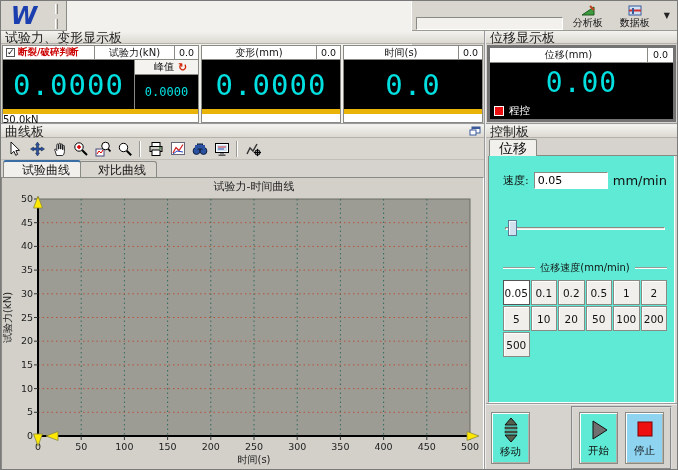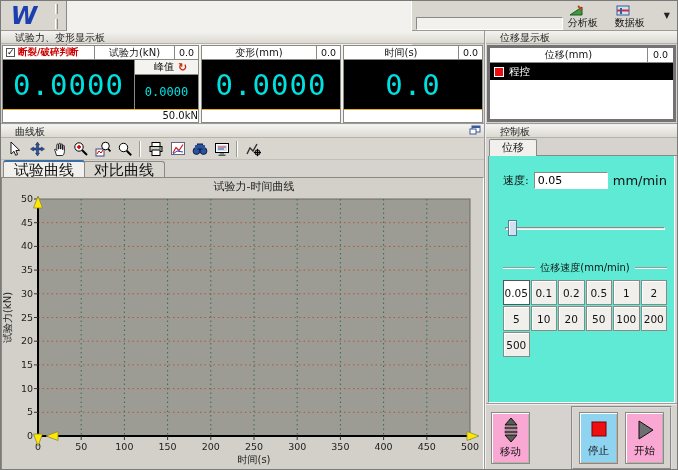--- a/index.html
+++ b/index.html
@@ -11,86 +11,86 @@
   .logo { width:44px; display:flex; align-items:center; justify-content:center; font-size:24px; font-weight:900; font-style:italic; color:#1b3fae; letter-spacing:-2px; }
   .hmid { flex:1; display:flex; flex-direction:column; min-width:0; }
   .menubar { height:15px; display:flex; align-items:center; gap:12px; padding-left:10px; font-size:11px; }
   .menubar .grip, .statusbar .grip { width:3px; height:10px; border-left:1px solid #fff; border-right:1px solid #8a8a84; margin-right:4px; }
   .menu-item { cursor:default; }
   .statusbar { height:15px; display:flex; align-items:center; gap:4px; padding-left:10px; }
   .status-field { height:13px; line-height:12px; font-size:10px; padding:0 4px; background:#f2f1ed; border:1px solid; border-color:#8a8a84 #fff #fff #8a8a84; white-space:nowrap; overflow:hidden; }
   .status-field.main { width:352px; }
   .status-field.aux { width:150px; }
   .hright { display:flex; align-items:center; gap:7px; padding:0 5px; }
-  .tool-btn { display:flex; flex-direction:column; align-items:flex-start; width:40px; font-size:10px; line-height:11px; cursor:default; }
+  .tool-btn { display:flex; flex-direction:column; align-items:center; width:40px; font-size:10px; line-height:11px; cursor:default; }
   .tool-btn svg { display:block; }
   .overflow { font-size:8px; color:#222; padding:0 2px; }
 
   
   .main { display:flex; height:440px; }
   .col-left { width:485px; border-right:2px groove #eee; display:flex; flex-direction:column; }
   .col-right { flex:1; display:flex; flex-direction:column; }
-  .panel-title { height:13px; line-height:13px; font-size:10px; padding-left:14px; background:linear-gradient(#f4f3ef,#dcd9d2); border-bottom:1px solid #b5b2ab; color:#222; display:flex; justify-content:space-between; align-items:center; }
+  .panel-title { height:13px; line-height:13px; font-size:13px; padding-left:4px; background:linear-gradient(#f4f3ef,#dcd9d2); border-bottom:1px solid #b5b2ab; color:#222; display:flex; justify-content:space-between; align-items:center; }
 
   
   .force-panel { height:92px; }
   .groups { display:flex; gap:2px; padding:1px 1px 0 1px; height:79px; }
   .group { border:1px solid #8a8a84; background:#fff; display:flex; flex-direction:column; }
   .group.g1 { width:197px; } .group.g2 { width:140px; } .group.g3 { flex:1; }
   .g-header { display:flex; height:14px; border-bottom:1px solid #8a8a84; font-size:10px; }
   .chk-cell { width:92px; display:flex; align-items:center; gap:3px; padding-left:3px; border-right:1px solid #8a8a84; color:#c00; font-weight:bold; font-size:9.5px; white-space:nowrap; }
   .chk { width:9px; height:9px; background:#fff; border:1px solid #555; font-size:9px; line-height:7px; color:#111; text-align:center; }
   .g-label { flex:1; text-align:center; line-height:13px; font-size:10px; }
   .g-aux { width:24px; border-left:1px solid #8a8a84; text-align:center; line-height:13px; font-size:9.5px; }
   .g-body { flex:1; display:flex; background:#000; }
   .big { flex:1; display:flex; align-items:center; justify-content:center; color:#00e0e0; font-family:"DejaVu Sans Mono","Liberation Mono",monospace; font-size:29px; letter-spacing:1px; }
   .peak-col { width:64px; display:flex; flex-direction:column; border-left:1px solid #8a8a84; }
   .peak-head { height:15px; background:#f4f3ef; border-bottom:1px solid #8a8a84; display:flex; align-items:center; justify-content:center; gap:4px; font-size:10px;padding-left:8px; }
   .refresh { color:#d22000; font-weight:bold; font-size:11px; }
   .peak-val { flex:1; background:#000; color:#00e0e0; display:flex; align-items:center; justify-content:center; font-size:12px; font-family:"DejaVu Sans Mono","Liberation Mono",monospace; }
-  .g-footer { height:13px; background:#fff; border-top:1px solid #eab308; text-align:right; font-size:10px; line-height:12px; }
+  .g-footer { height:13px; background:#fff; border-top:5px solid #eab308; text-align:left; font-size:10px; line-height:12px; }
 
   .disp-panel { height:92px; }
   .disp-box { margin:1px; border:3px solid #737373; height:77px; display:flex; flex-direction:column; background:#fff; }
   .disp-head { display:flex; height:15px; border-bottom:1px solid #8a8a84; }
   .disp-label { flex:1; text-align:center; font-size:10px; line-height:14px; }
   .disp-aux { width:26px; border-left:1px solid #8a8a84; text-align:center; font-size:9.5px; line-height:14px; }
   .disp-big { flex:1; background:#000; color:#00e0e0; display:flex; align-items:center; justify-content:center; font-size:28px; font-family:"DejaVu Sans Mono","Liberation Mono",monospace; letter-spacing:1px; }
   .mode-strip { height:17px; background:#000; color:#fff; display:flex; align-items:center; gap:5px; padding-left:4px; font-size:10.5px; }
   .mode-sq { width:10px; height:10px; background:#e81010; border:1px solid #fff; }
 
   
   .curve-panel { flex:1; display:flex; flex-direction:column; border-top:2px groove #eee; }
   .toolbar { height:22px; display:flex; align-items:center; gap:3px; padding-left:4px; background:#d9d6d0; border-bottom:1px solid #c2bfb8; }
   .tb-icon { width:19px; height:19px; display:flex; align-items:center; justify-content:center; border:1px solid transparent; }
   .tb-sep { width:2px; height:16px; border-left:1px solid #9a9a94; border-right:1px solid #fff; margin:0 2px; }
   .tabs { height:17px; display:flex; align-items:flex-end; padding-left:2px; background:#d6d3ce; }
-  .tab { padding:1px 10px 0 10px; font-size:15px; height:16px; line-height:15px; border:1px solid #8a8a84; border-bottom:none; border-radius:3px 3px 0 0; background:#d9d6cf; margin-right:-2px; position:relative; }
+  .tab { padding:1px 10px 0 18px; font-size:12px; height:16px; line-height:15px; border:1px solid #8a8a84; border-bottom:none; border-radius:3px 3px 0 0; background:#d9d6cf; margin-right:-2px; position:relative; }
   .tab.active { background:#f1f0ec; border-top:2px solid #3a6ea5; z-index:2; height:17px; }
   .chart-wrap { flex:1; background:#d2d0c9; border:1px solid; border-color:#8a8a84 #fff #fff #8a8a84; overflow:hidden; }
 
   
   .control-panel { flex:1; display:flex; flex-direction:column; border-top:2px groove #eee; }
   .ctl-tabs { height:18px; display:flex; align-items:flex-end; padding-left:3px; }
-  .ctl-tab { width:48px; text-align:center; font-size:11px; height:17px; line-height:16px; background:#f1f0ec; border:1px solid #8a8a84; border-bottom:none; border-radius:2px 2px 0 0; }
+  .ctl-tab { width:48px; text-align:center; font-size:14px; height:17px; line-height:16px; background:#f1f0ec; border:1px solid #8a8a84; border-bottom:none; border-radius:2px 2px 0 0; }
   .ctl-tab-rest { flex:1; border-bottom:1px solid #8a8a84; height:1px; }
   .ctl-body { flex:1; margin:0 2px; background:#5eead4; border:1px solid; border-color:#8a8a84 #fff #fff #8a8a84; border-top:none; padding:10px 7px 0 14px; position:relative; }
   .speed-row { display:flex; align-items:center; gap:5px; margin-top:6px; font-size:11px; }
   .speed-input { width:74px; height:17px; font-size:11px; padding:1px 3px; border:1px solid; border-color:#8a8a84 #fff #fff #8a8a84; background:#fff; }
   .speed-unit { font-size:13px; }
   .slider { margin-top:30px; position:relative; height:18px; }
   .slider-track { position:absolute; left:2px; right:2px; top:8px; height:3px; border:1px solid; border-color:#8a8a84 #fff #fff #8a8a84; background:#e8e7e3; }
   .slider-thumb { position:absolute; top:1px; width:9px; height:16px; background:#cfe0ee; border:1px solid #5a7a9a; box-shadow:inset 1px 1px #f4faff; }
   .grp-label { display:flex; align-items:center; gap:5px; margin-top:24px; font-size:10px; }
   .grp-label .line { flex:1; height:2px; border-top:1px solid #9a9a94; border-bottom:1px solid #fff; }
   .spd-grid { display:grid; grid-template-columns:repeat(6,1fr); gap:1px; margin-top:5px; }
   .spd { height:25px; background:#f0efeb; border:1px solid #8a8a84; box-shadow:inset 1px 1px #fff; display:flex; align-items:center; justify-content:center; font-size:10.5px; cursor:default; }
   .spd.sel { background:#fff; border:1px solid #555; box-shadow:none; }
   .ctl-buttons { height:68px; border-top:2px groove #eee; display:flex; align-items:center; justify-content:space-between; padding:0 5px; }
-  .cbtn { width:39px; height:52px; background:#f9a8d4; border:1px solid #8a8a84; box-shadow:inset 1px 1px #fff, inset -1px -1px #b5b2ab; display:flex; flex-direction:column; align-items:center; justify-content:center; gap:2px; font-size:10.5px; cursor:default; }
+  .cbtn { width:39px; height:52px; background:#5eead4; border:1px solid #8a8a84; box-shadow:inset 1px 1px #fff, inset -1px -1px #b5b2ab; display:flex; flex-direction:column; align-items:center; justify-content:center; gap:2px; font-size:10.5px; cursor:default; }
   .cbtn.stop { background:#8ed3f0; }
   .cbtn-frame { display:flex; gap:7px; border:2px groove #ddd; padding:4px 6px; }
   .cbtn svg { display:block; }
 </style>
 </head>
 <body>
 
 <div class="app">
 
   <div class="header">
@@ -367,20 +367,21 @@
     </div>
 
     <div class="col-right">
       <div class="panel disp-panel">
         <div class="panel-title">位移显示板</div>
         <div class="disp-box">
           <div class="disp-head">
             <span class="disp-label">位移(mm)</span>
             <span class="disp-aux">0.0</span>
           </div>
+          <div class="disp-big">0.00</div>
           <div class="mode-strip">
             <span class="mode-sq"></span>
             <span>程控</span>
           </div>
         </div>
       </div>
 
       <div class="control-panel">
         <div class="panel-title">控制板</div>
         <div class="ctl-tabs">
@@ -422,30 +423,30 @@
           <div class="cbtn">
             <svg width="22" height="26">
               <polygon points="11,1 5,8 17,8" fill="#55604f" stroke="#111"></polygon>
               <rect x="5" y="10" width="12" height="2" fill="#55604f" stroke="#111" stroke-width="0.5"></rect>
               <rect x="5" y="14" width="12" height="2" fill="#55604f" stroke="#111" stroke-width="0.5"></rect>
               <polygon points="11,25 5,18 17,18" fill="#55604f" stroke="#111"></polygon>
             </svg>
             <span>移动</span>
           </div>
           <div class="cbtn-frame">
+            <div class="cbtn">
+              <svg width="22" height="24">
+                <polygon points="5,3 19,12 5,21" fill="#6f6f6f" stroke="#111"></polygon>
+              </svg>
+              <span>开始</span>
+            </div>
             <div class="cbtn stop">
               <svg width="22" height="24">
                 <rect x="4" y="4" width="14" height="14" fill="#ee1010" stroke="#7a0000"></rect>
               </svg>
               <span>停止</span>
             </div>
-            <div class="cbtn">
-              <svg width="22" height="24">
-                <polygon points="5,3 19,12 5,21" fill="#6f6f6f" stroke="#111"></polygon>
-              </svg>
-              <span>开始</span>
-            </div>
           </div>
         </div>
       </div>
     </div>
   </div>
 </div>
 
 </body></html>

